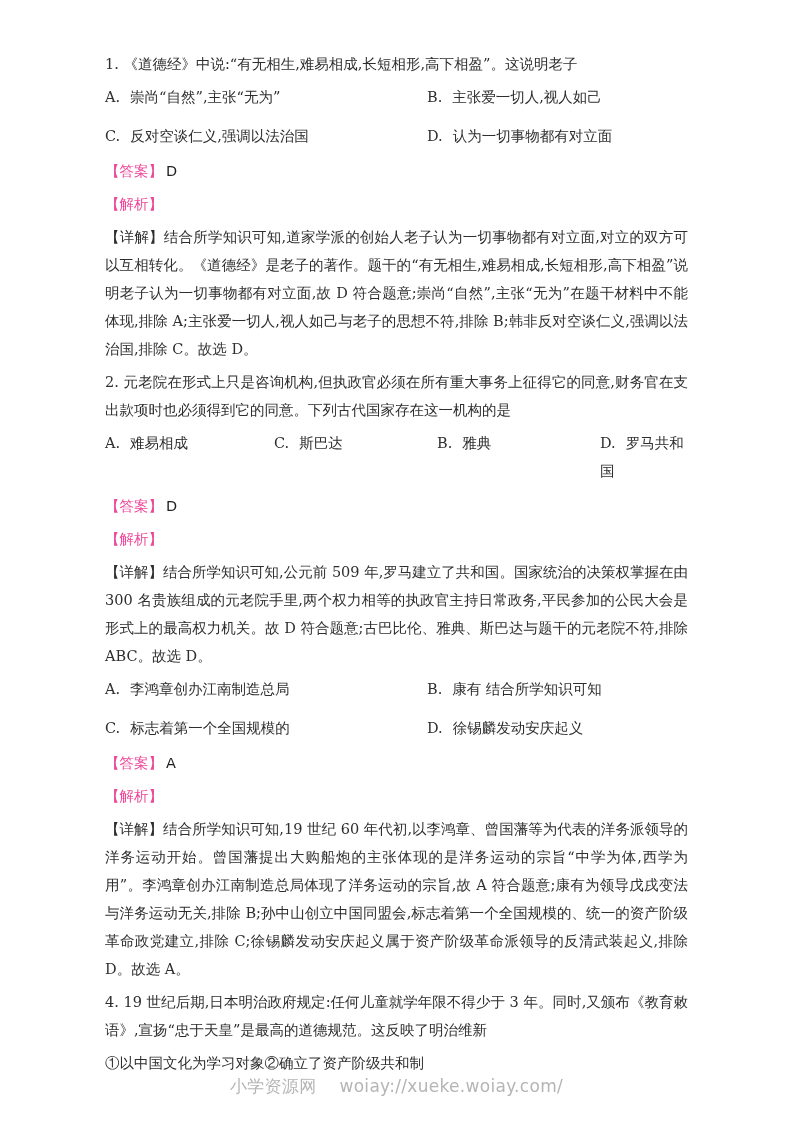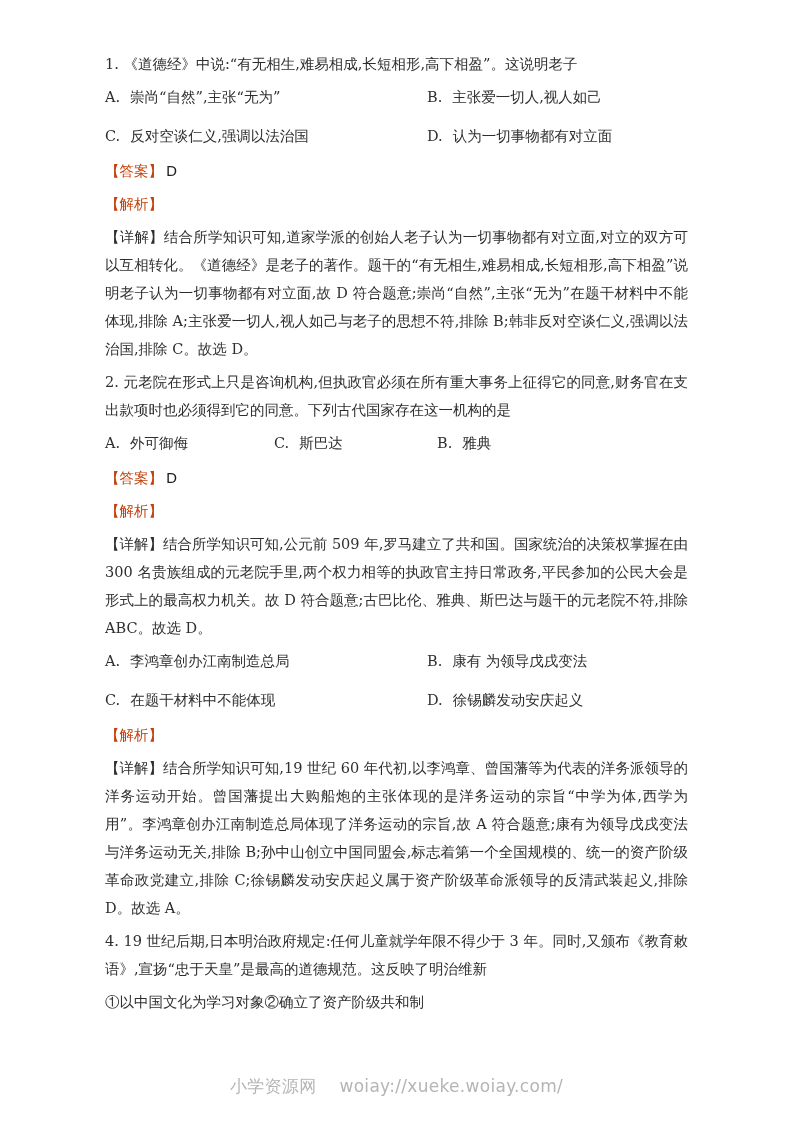--- a/index.html
+++ b/index.html
@@ -24,21 +24,21 @@
   .stem { margin-bottom: 7px; }
   .options {
     display: grid;
     row-gap: 11px;
     line-height: 28px;
     margin-bottom: 7px;
   }
   .cols-2 { grid-template-columns: 322px 1fr; }
   .cols-4 { grid-template-columns: 169px 163px 163px 1fr; }
   .opt-key { margin-right: 10px; }
-  .lbl { color: #c2410c; }
+  .lbl { color: #ec4899; }
   .ans-letter {
     font-family: "DejaVu Sans", "Liberation Sans", sans-serif;
     margin-left: 3px;
     color: #1f1f1f;
   }
   .footer {
     position: absolute;
     left: 0;
     right: 0;
     bottom: 24px;
@@ -64,36 +64,38 @@
       <div class="option"><span class="opt-key">D.</span><span>认为一切事物都有对立面</span></div>
     </div>
     <div class="line"><span class="lbl">【答案】</span><span class="ans-letter">D</span></div>
     <div class="line"><span class="lbl">【解析】</span></div>
     <p class="para"><span>【详解】</span><span>结合所学知识可知,道家学派的创始人老子认为一切事物都有对立面,对立的双方可以互相转化。《道德经》是老子的著作。题干的“有无相生,难易相成,长短相形,高下相盈”说明老子认为一切事物都有对立面,故 D 符合题意;崇尚“自然”,主张“无为”在题干材料中不能体现,排除 A;主张爱一切人,视人如己与老子的思想不符,排除 B;韩非反对空谈仁义,强调以法治国,排除 C。故选 D。</span></p>
   </section>
 
   <section>
     <p class="para stem">2. 元老院在形式上只是咨询机构,但执政官必须在所有重大事务上征得它的同意,财务官在支出款项时也必须得到它的同意。下列古代国家存在这一机构的是</p>
     <div class="options cols-4">
-      <div class="option"><span class="opt-key">A.</span><span>外可御侮</span></div>
+      <div class="option"><span class="opt-key">A.</span><span>难易相成</span></div>
       <div class="option"><span class="opt-key">C.</span><span>斯巴达</span></div>
       <div class="option"><span class="opt-key">B.</span><span>雅典</span></div>
+      <div class="option"><span class="opt-key">D.</span><span>罗马共和国</span></div>
     </div>
     <div class="line"><span class="lbl">【答案】</span><span class="ans-letter">D</span></div>
     <div class="line"><span class="lbl">【解析】</span></div>
     <p class="para"><span>【详解】</span><span>结合所学知识可知,公元前 509 年,罗马建立了共和国。国家统治的决策权掌握在由 300 名贵族组成的元老院手里,两个权力相等的执政官主持日常政务,平民参加的公民大会是形式上的最高权力机关。故 D 符合题意;古巴比伦、雅典、斯巴达与题干的元老院不符,排除 ABC。故选 D。</span></p>
   </section>
 
   <section>
     <div class="options cols-2">
       <div class="option"><span class="opt-key">A.</span><span>李鸿章创办江南制造总局</span></div>
-      <div class="option"><span class="opt-key">B.</span><span>康有 为领导戊戌变法</span></div>
-      <div class="option"><span class="opt-key">C.</span><span>在题干材料中不能体现</span></div>
+      <div class="option"><span class="opt-key">B.</span><span>康有 结合所学知识可知</span></div>
+      <div class="option"><span class="opt-key">C.</span><span>标志着第一个全国规模的</span></div>
       <div class="option"><span class="opt-key">D.</span><span>徐锡麟发动安庆起义</span></div>
     </div>
+    <div class="line"><span class="lbl">【答案】</span><span class="ans-letter">A</span></div>
     <div class="line"><span class="lbl">【解析】</span></div>
     <p class="para"><span>【详解】</span><span>结合所学知识可知,19 世纪 60 年代初,以李鸿章、曾国藩等为代表的洋务派领导的洋务运动开始。曾国藩提出大购船炮的主张体现的是洋务运动的宗旨“中学为体,西学为用”。李鸿章创办江南制造总局体现了洋务运动的宗旨,故 A 符合题意;康有为领导戊戌变法与洋务运动无关,排除 B;孙中山创立中国同盟会,标志着第一个全国规模的、统一的资产阶级革命政党建立,排除 C;徐锡麟发动安庆起义属于资产阶级革命派领导的反清武装起义,排除 D。故选 A。</span></p>
   </section>
 
   <section>
     <p class="para stem">4. 19 世纪后期,日本明治政府规定:任何儿童就学年限不得少于 3 年。同时,又颁布《教育敕语》,宣扬“忠于天皇”是最高的道德规范。这反映了明治维新</p>
     <div class="line">①以中国文化为学习对象②确立了资产阶级共和制</div>
   </section>
 
   <div class="footer">

